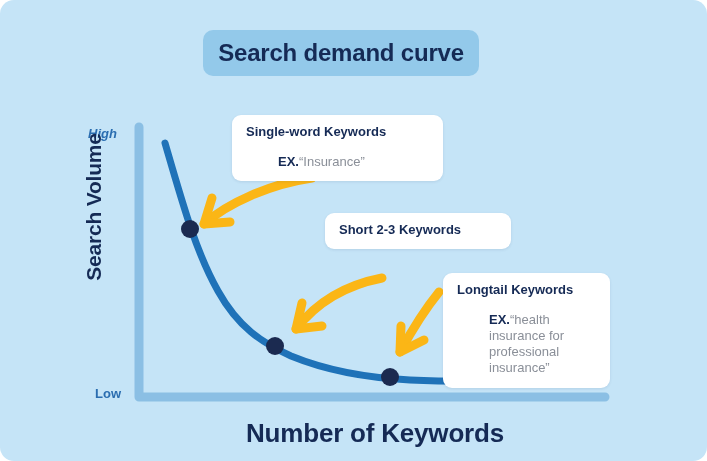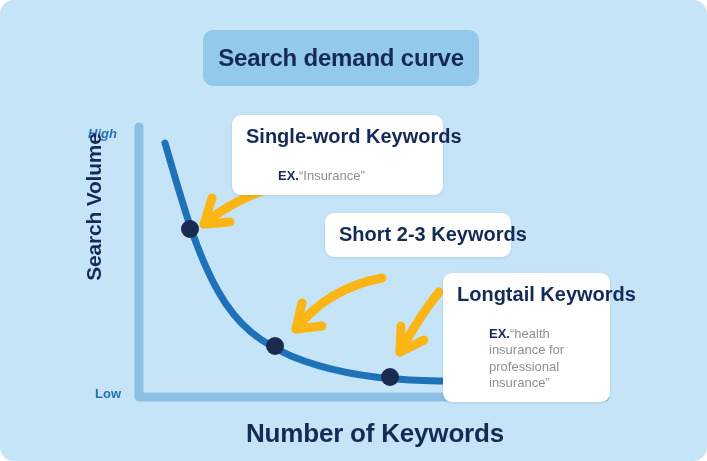--- a/index.html
+++ b/index.html
@@ -21,21 +21,21 @@
     border-radius: 14px;
     overflow: hidden;
   }
 
   
   #title-badge {
     position: absolute;
     left: 203px;
     top: 30px;
     width: 276px;
-    height: 56px;
+    height: 46px;
     background: #93c9ea;
     border-radius: 10px;
     display: flex;
     align-items: center;
     justify-content: center;
   }
   #title-badge .title-text {
     font-size: 24px;
     font-weight: bold;
     color: #152a55;
@@ -89,28 +89,28 @@
   
   .callout {
     position: absolute;
     background: #ffffff;
     border-radius: 9px;
     padding: 9px 14px 11px 14px;
     box-sizing: border-box;
     box-shadow: 0 1px 3px rgba(20, 50, 90, 0.10);
   }
   .callout .headline {
-    font-size: 20px;
+    font-size: 13px;
     font-weight: bold;
     color: #152a55;
     line-height: 1.2;
     white-space: nowrap;
   }
   .callout .example {
-    margin-top: 20px;
+    margin-top: 14px;
     font-size: 13px;
     color: #8a8f98;
     line-height: 1.25;
     padding-left: 32px;
   }
   .callout .example .ex-tag {
     font-weight: bold;
     color: #152a55;
   }
   #callout-1 { left: 232px; top: 115px; width: 211px; }

